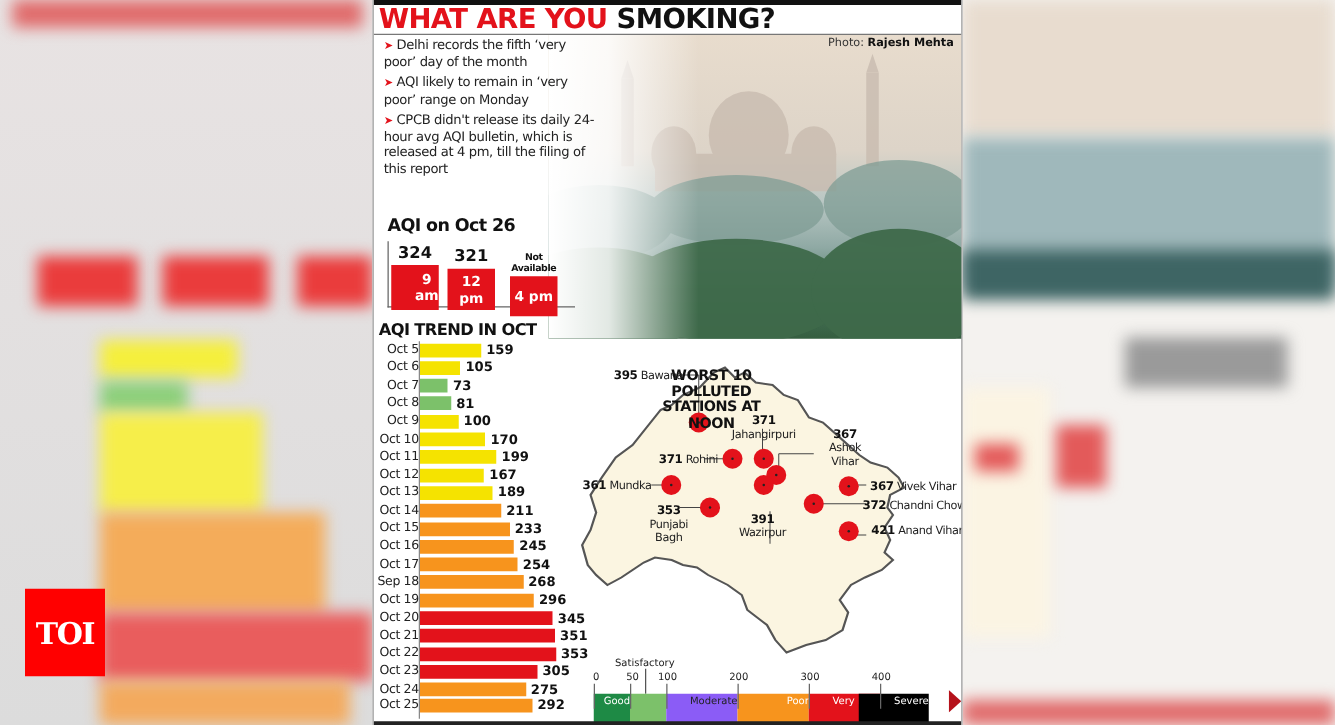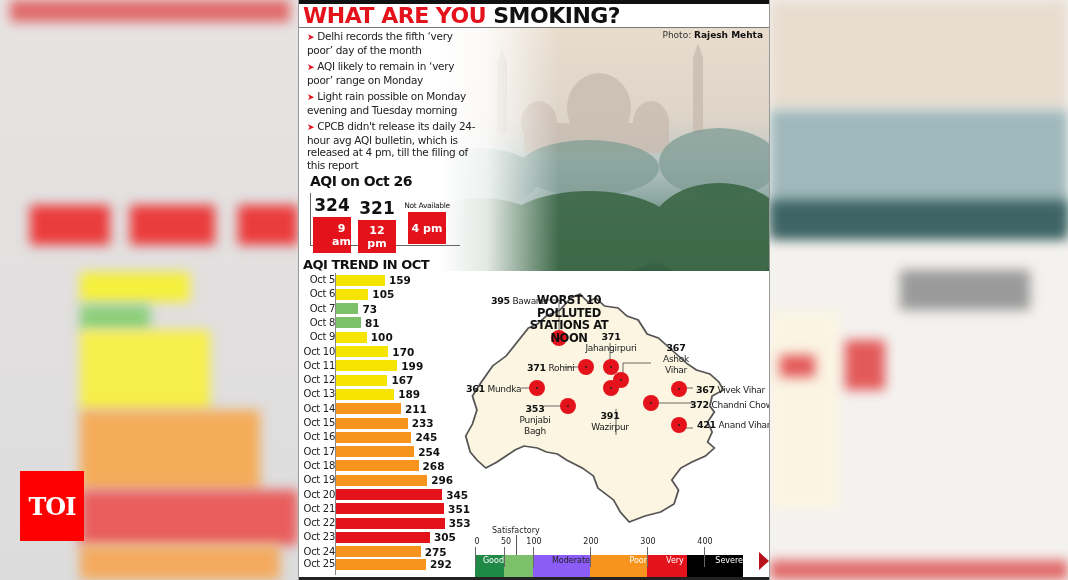--- a/index.html
+++ b/index.html
@@ -48,22 +48,22 @@
 
     
     .bullets { position: absolute; left: 8px; top: 30px; width: 170px; }
     .bullet { font-size: 10.5px; line-height: 12.5px; color: #222; margin-bottom: 4px; font-family: "DejaVu Sans", sans-serif; letter-spacing: -0.3px; }
     .bullet .arr { color: #e3121b; font-size: 9px; margin-right: 3px; }
 
     
     .oct26-title { position: absolute; left: 11px; top: 173px; font-size: 14px; font-weight: bold; color: #111; font-family: "DejaVu Sans", sans-serif; letter-spacing: -0.5px; }
     .oct26-box { position: absolute; left: 11px; top: 193px; width: 150px; height: 53px; border-left: 1px solid #666; border-bottom: 1px solid #666; }
     .o26 { position: absolute; text-align: center; }
-    .o26 .val { font-size: 17px; font-weight: bold; color: #111; font-family: "DejaVu Sans", sans-serif; }
-    .o26 .na { font-size: 7.5px; font-weight: normal; color: #111; font-family: "DejaVu Sans", sans-serif; letter-spacing: -0.3px; }
+    .o26 .val { font-size: 13px; font-weight: bold; color: #111; font-family: "DejaVu Sans", sans-serif; }
+    .o26 .na { font-size: 7.5px; font-weight: bold; color: #111; font-family: "DejaVu Sans", sans-serif; letter-spacing: -0.3px; }
     .o26 .bar { background: #e3121b; color: #fff; font-weight: bold; font-size: 11px; display: flex; align-items: center; justify-content: center; font-family: "DejaVu Sans", sans-serif; }
 
     
     .trend-title { position: absolute; left: 4px; top: 257px; font-size: 13px; font-weight: bold; color: #111; font-family: "DejaVu Sans", sans-serif; letter-spacing: -0.5px; }
     .trend { position: absolute; left: 0; top: 273px; width: 170px; }
     .trow { position: absolute; left: 0; height: 14.3px; width: 170px; }
     .trow .lbl { position: absolute; right: 134px; top: 0; font-size: 10px; line-height: 14px; color: #222; white-space: nowrap; font-family: "DejaVu Sans", sans-serif; letter-spacing: -0.3px; }
     .trow .bar { position: absolute; left: 37px; top: 1.5px; height: 11px; }
     .trow .num { position: absolute; top: 0; font-size: 10.5px; line-height: 14px; font-weight: bold; color: #111; font-family: "DejaVu Sans", sans-serif; }
     .trend-axis { position: absolute; left: 36px; top: 273px; width: 1px; height: 302px; background: #888; }
@@ -155,21 +155,20 @@
     <div class="photo-fade"></div>
   </div>
   <div class="credit">
     <span>Photo:</span>
     <b>Rajesh Mehta</b>
   </div>
 
   <div class="bullets">
     <div class="bullet"><span class="arr">➤</span><span>Delhi records the fifth ‘very poor’ day of the month</span></div>
     <div class="bullet"><span class="arr">➤</span><span>AQI likely to remain in ‘very poor’ range on Monday</span></div>
-    <div class="bullet"><span class="arr">➤</span><span>Light rain possible on Monday evening and Tuesday morning</span></div>
     <div class="bullet"><span class="arr">➤</span><span>CPCB didn't release its daily 24-hour avg AQI bulletin, which is released at 4 pm, till the filing of this report</span></div>
   </div>
 
   <div class="oct26-title">AQI on Oct 26</div>
   <div class="oct26-box">
     <div class="o26" style="left:2px;top:2px;width:38px;">
       <div class="val">324</div>
       <div class="bar" style="height:36px;margin-top:2px;padding-left:19px;">9 am</div>
     </div>
     <div class="o26" style="left:47px;top:5px;width:38px;">
@@ -244,21 +243,21 @@
         <span class="lbl">Oct 16</span>
         <span class="bar" style="width: 75.46px; background: rgb(247, 148, 29);"></span>
         <span class="num" style="left: 116.46px;">245</span>
       </div>
       <div class="trow" style="top: 171.6px;">
         <span class="lbl">Oct 17</span>
         <span class="bar" style="width: 78.232px; background: rgb(247, 148, 29);"></span>
         <span class="num" style="left: 119.232px;">254</span>
       </div>
       <div class="trow" style="top: 185.9px;">
-        <span class="lbl">Oct 18</span>
+        <span class="lbl">Sep 18</span>
         <span class="bar" style="width: 82.544px; background: rgb(247, 148, 29);"></span>
         <span class="num" style="left: 123.544px;">268</span>
       </div>
       <div class="trow" style="top: 200.2px;">
         <span class="lbl">Oct 19</span>
         <span class="bar" style="width: 91.168px; background: rgb(247, 148, 29);"></span>
         <span class="num" style="left: 132.168px;">296</span>
       </div>
       <div class="trow" style="top: 214.5px;">
         <span class="lbl">Oct 20</span>

